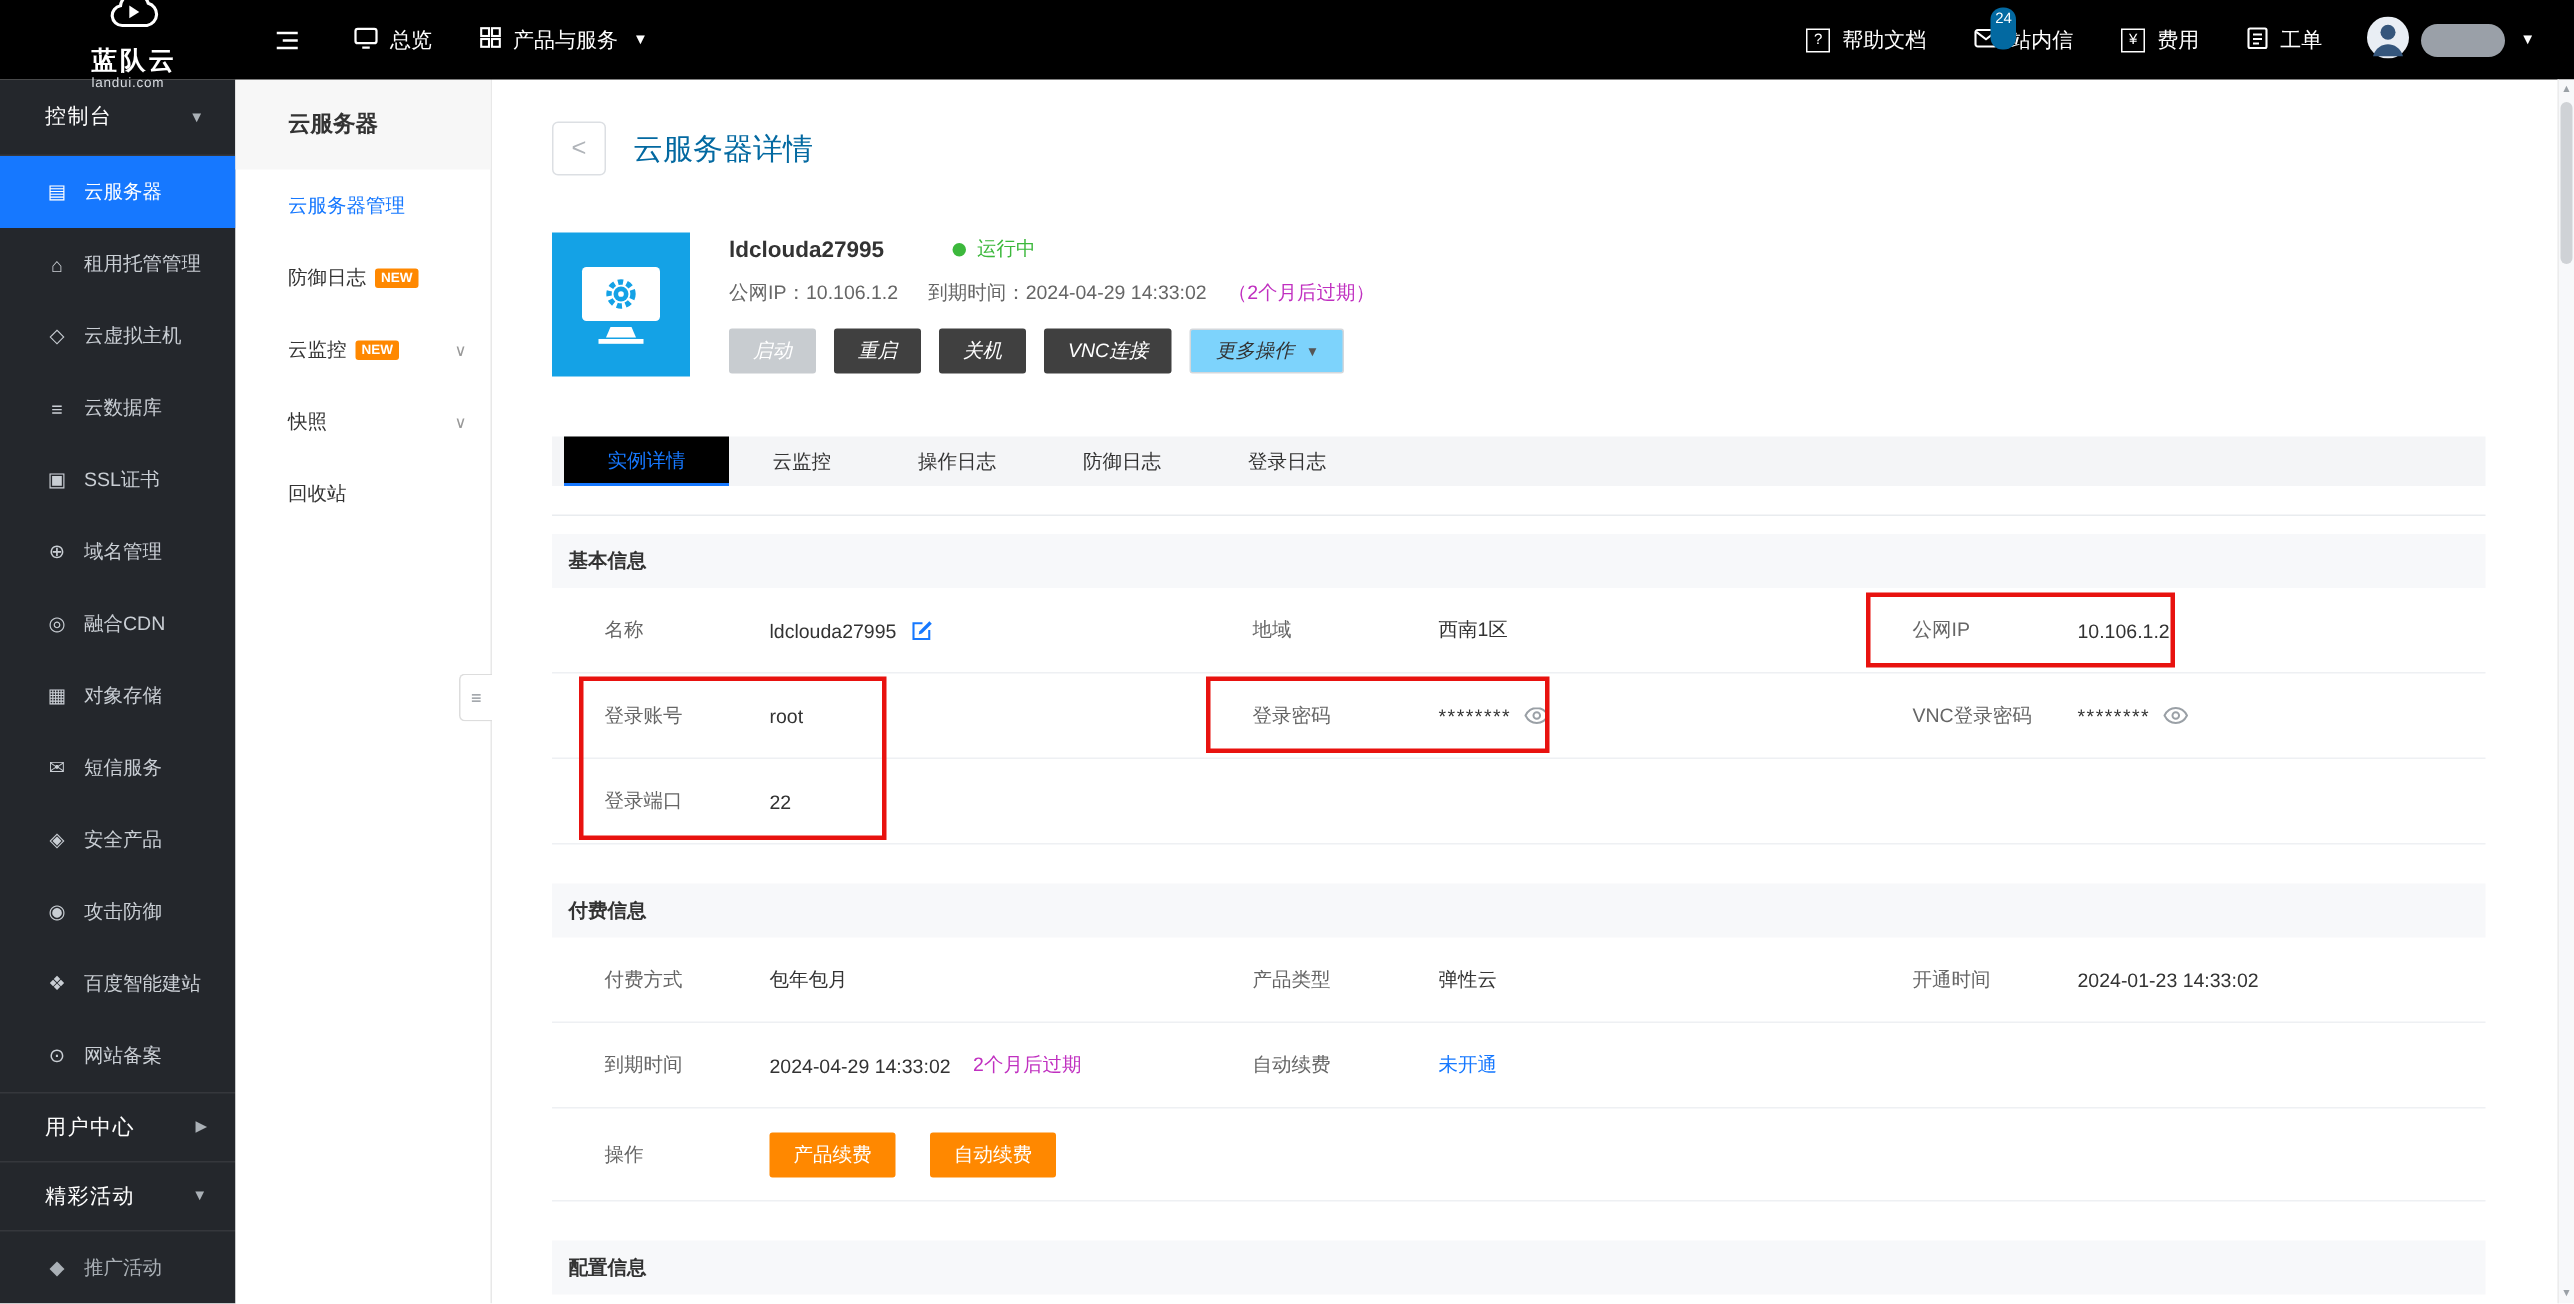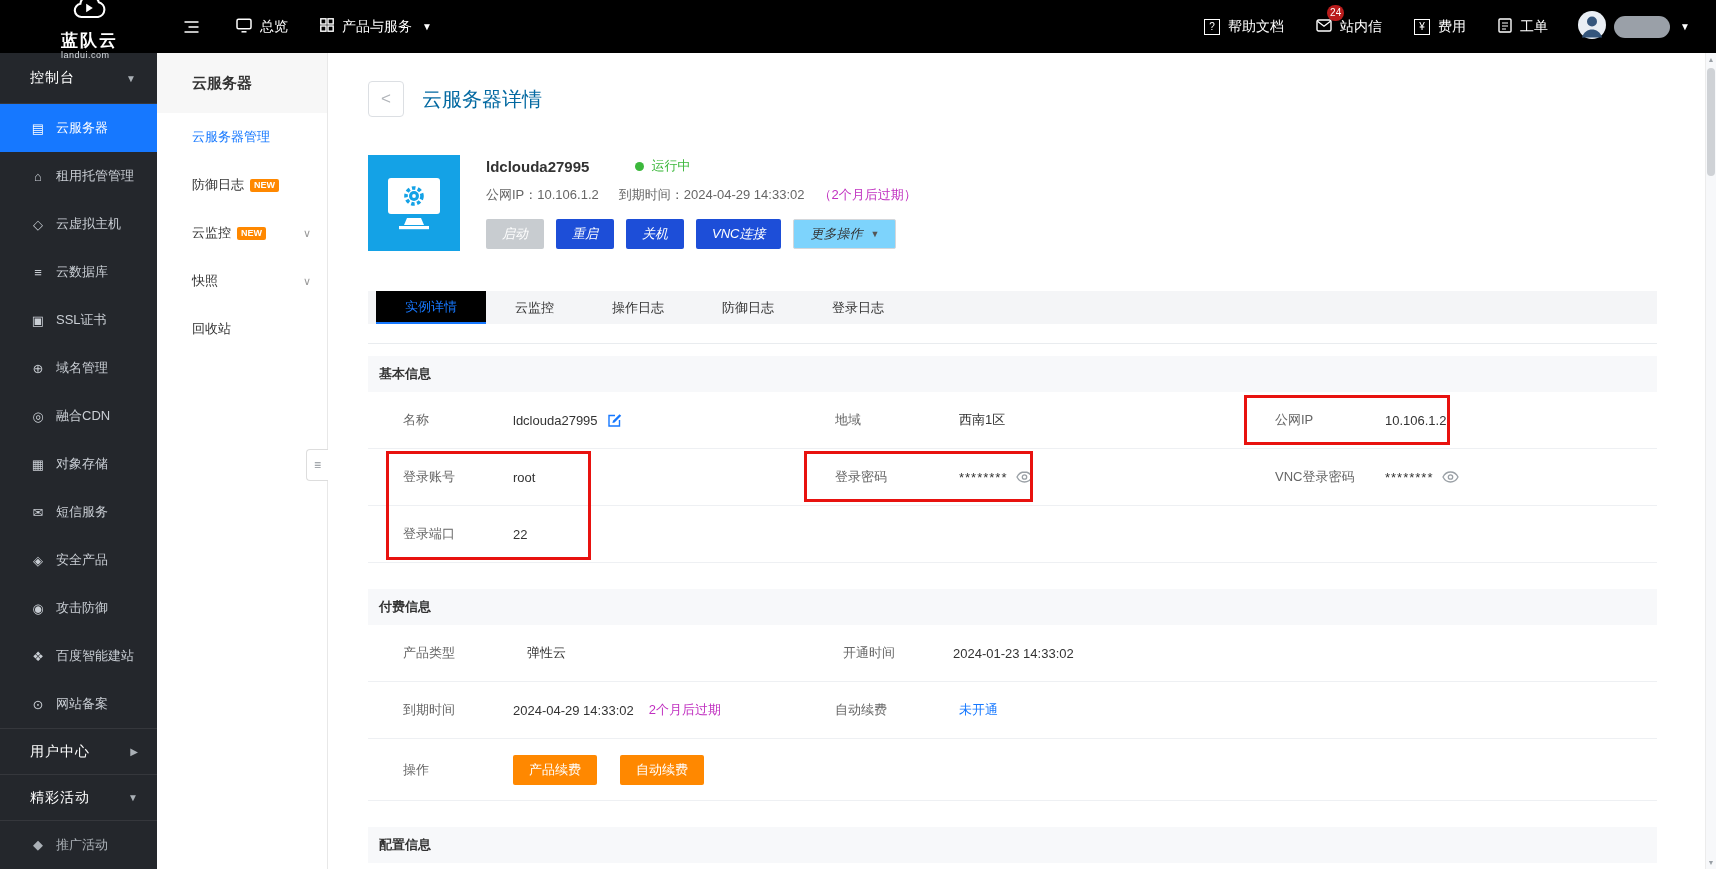--- a/index.html
+++ b/index.html
@@ -11,22 +11,22 @@
   .navbar { position:absolute; top:0; left:0; width:1716px; height:53px; background:#000;
             display:flex; align-items:center; color:#fff; z-index:20; }
   .logo { display:flex; align-items:center; gap:8px; padding-left:22px; width:157px; flex-shrink:0; cursor:pointer;flex-direction:column; }
   .logo-t1 { font-size:17px; font-weight:bold; letter-spacing:2px; line-height:18px; }
   .logo-t2 { font-size:9px; color:#d8dce1; letter-spacing:.5px; }
   .nav-toggle { padding:0 20px 0 26px; height:100%; display:flex; align-items:center; cursor:pointer; }
   .nav-item { display:flex; align-items:center; gap:8px; font-size:14px; padding:0 16px; height:100%; cursor:pointer; white-space:nowrap; }
   .nav-caret { font-size:10px; color:#fff; margin-left:2px; }
   .nav-right { margin-left:auto; display:flex; align-items:center; height:100%; padding-right:26px; }
   .nav-item.messages { position:relative; }
-  .msg-badge { position:absolute; top:5px; left:27px; background:#b91c1c; color:#fff; font-size:10px;
-               min-width:17px; height:16px; line-height:16px; text-align:center; border-radius:8px; padding:0 3px; }
+  .msg-badge { position:absolute; top:5px; left:27px; background:#0369a1; color:#fff; font-size:10px;
+               min-width:17px; height:28px; line-height:16px; text-align:center; border-radius:8px; padding:0 3px; }
   .circle-glyph { width:16px; height:16px; border:1.4px solid #fff; border-radius:50%；
                   border-radius:50%; display:flex; align-items:center; justify-content:center; font-size:10px; }
   .user-box { display:flex; align-items:center; gap:8px; margin-left:14px; cursor:pointer; }
   .user-pill { width:56px; height:22px; background:#9aa0a8; border-radius:11px; }
 
   
   .sidebar { position:absolute; top:53px; left:0; width:157px; bottom:0; background:#24272c; color:#c9ced4; z-index:10; }
   .console-row { height:51px; display:flex; align-items:center; justify-content:space-between;
                  padding:0 20px 0 30px; color:#fff; font-size:14px; letter-spacing:1px;
                  border-bottom:1px solid rgba(255,255,255,.08); cursor:pointer; }
@@ -70,21 +70,21 @@
   .server-name { font-size:15px; font-weight:600; color:#333; }
   .status { display:flex; align-items:center; gap:7px; margin-left:46px; color:#3cb83c; font-size:13px; }
   .status-dot { width:9px; height:9px; border-radius:50%; background:#3cb83c; }
   .server-meta { margin-top:11px; color:#666; font-size:13px; display:flex; align-items:center; }
   .meta-expire { margin-left:20px; }
   .expire-warning { color:#c030c0; margin-left:14px; }
   .server-btns { margin-top:15px; display:flex; gap:12px; align-items:center; }
   .btn { height:30px; padding:0 16px; font-size:13px; border:none; border-radius:2px; cursor:pointer;
          font-family:inherit; display:flex; align-items:center; gap:6px;font-style:italic; }
   .btn-disabled { background:#c8ccd0; color:#fff; cursor:default; }
-  .btn-blue { background:#1d4ed8; color:#fff;text-align:right; }
+  .btn-blue { background:#404040; color:#fff;text-align:right; }
   .btn-plain { background:#7dd3fc; color:#333; border:1px solid #d4d7db; }
   .btn-plain .nav-caret { color:#555; font-size:9px; }
 
   .tabs { margin-top:40px; background:#f4f5f7; height:33px; display:flex; padding-left:8px; }
   .tab { padding:0 29px; line-height:33px; font-size:13px; color:#333; cursor:pointer; }
   .tab.active { background:#000000; color:#1678ff; border-bottom:2px solid #1678ff; line-height:31px; }
 
   .tab-divider { margin-top:19px; border-top:1px solid #e9ecef; }
 
   .section { margin-top:12px; }
@@ -422,20 +422,24 @@
       </div>
 
       <div class="anno" style="left:876px; top:39px; width:206px; height:50px;"></div>
       <div class="anno" style="left:18px; top:95px; width:205px; height:109px;"></div>
       <div class="anno" style="left:436px; top:95px; width:229px; height:51px;"></div>
     </section>
 
     <section class="section">
       <div class="section-title">付费信息</div>
       <div class="info-row">
+        <div class="cell c1">
+          <span class="lbl">付费方式</span>
+          <span class="val">包年包月</span>
+        </div>
         <div class="cell c2">
           <span class="lbl">产品类型</span>
           <span class="val">弹性云</span>
         </div>
         <div class="cell c3">
           <span class="lbl">开通时间</span>
           <span class="val">2024-01-23 14:33:02</span>
         </div>
       </div>
       <div class="info-row">

